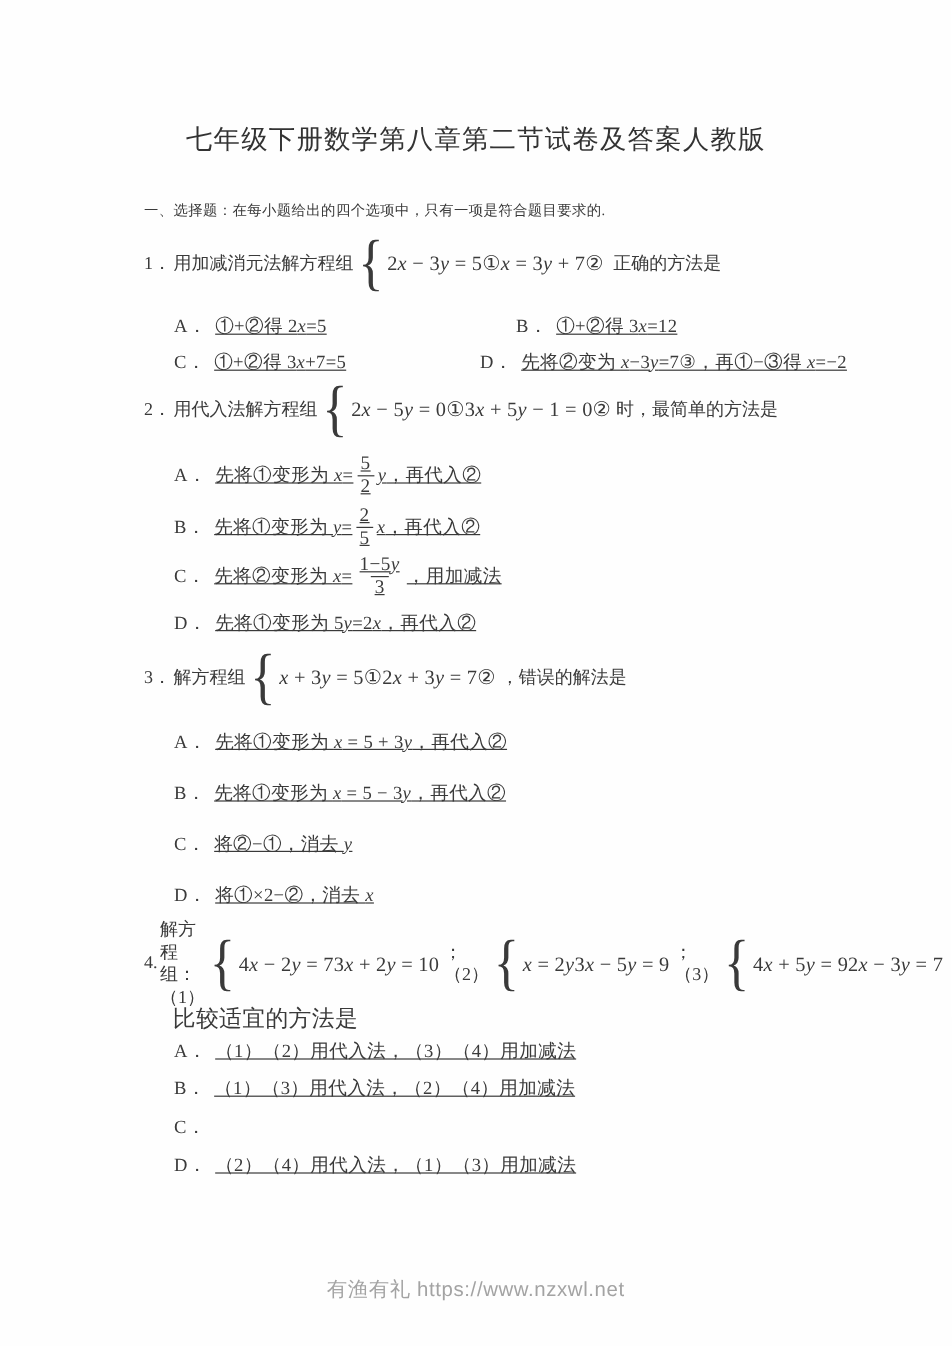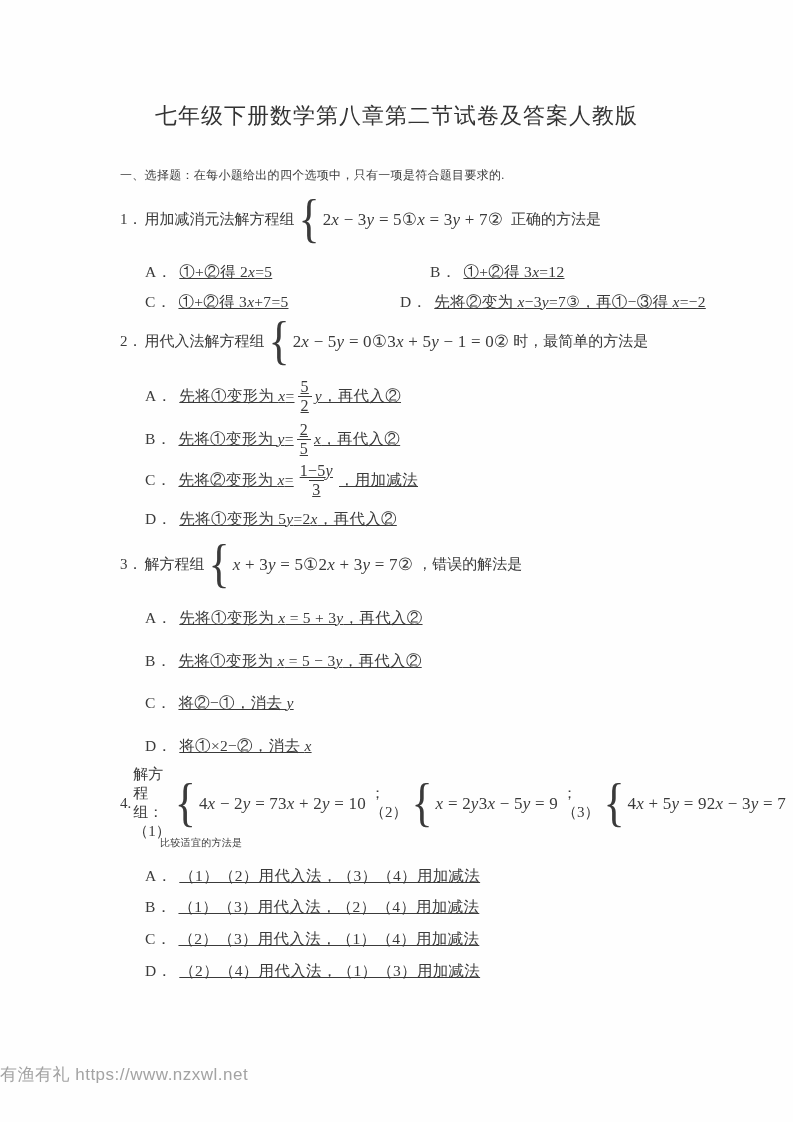--- a/index.html
+++ b/index.html
@@ -47,25 +47,25 @@
   .frac {
     display:inline-flex; flex-direction:column; align-items:center;
     margin:0 3px; font-family:"Liberation Serif",serif;
     font-size:16px; line-height:1.15; text-align:center;
   }
   .frac .num { padding:0 3px; }
   .frac .den { border-top:1.2px solid #3a3a3a; padding:0 3px; }
 
   .v { font-family:"Liberation Serif",serif; font-style:italic; letter-spacing:.3px; }
 
-  .note { position:absolute; left:160px; font-size:10px; letter-spacing:.3px; }
+  .note { position:absolute; left:144px; font-size:19px; letter-spacing:.3px; }
 
   .footer {
     position:absolute; top:1063px; left:0; width:100%;
-    text-align:left; font-family:"Liberation Sans","DejaVu Sans",sans-serif;
+    text-align:center; font-family:"Liberation Sans","DejaVu Sans",sans-serif;
     font-size:17px; color:#a3a3a3; letter-spacing:.5px;
   }
 </style>
 </head>
 <body>
 
 <div class="page">
 
   <div class="title">七年级下册数学第八章第二节试卷及答案人教版</div>
 
@@ -252,23 +252,20 @@
       </span>
   </div>
   <div class="opt" style="top:897px">
     <span class="olabel">B．</span>
     <span class="otext">
         <span class="rt">（1）（3）用代入法，（2）（4）用加减法</span>
       </span>
   </div>
   <div class="opt" style="top:929px">
     <span class="olabel">C．</span>
-    <span class="otext">
-        <span class="rt">（2）（3）用代入法，（1）（4）用加减法</span>
-      </span>
   </div>
   <div class="opt" style="top:961px">
     <span class="olabel">D．</span>
     <span class="otext">
         <span class="rt">（2）（4）用代入法，（1）（3）用加减法</span>
       </span>
   </div>
 
   <div class="footer">有渔有礼 https://www.nzxwl.net</div>
 

